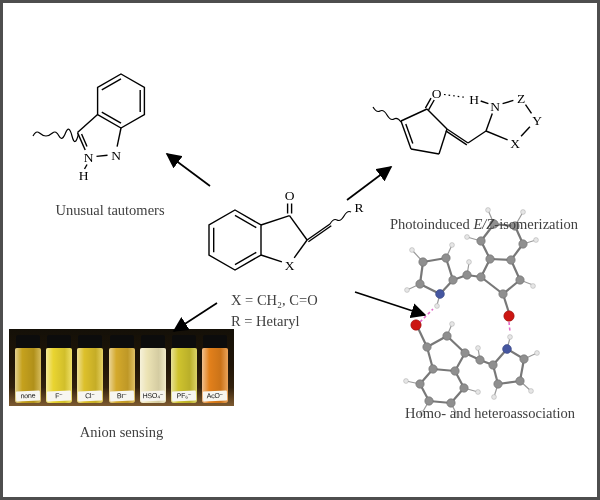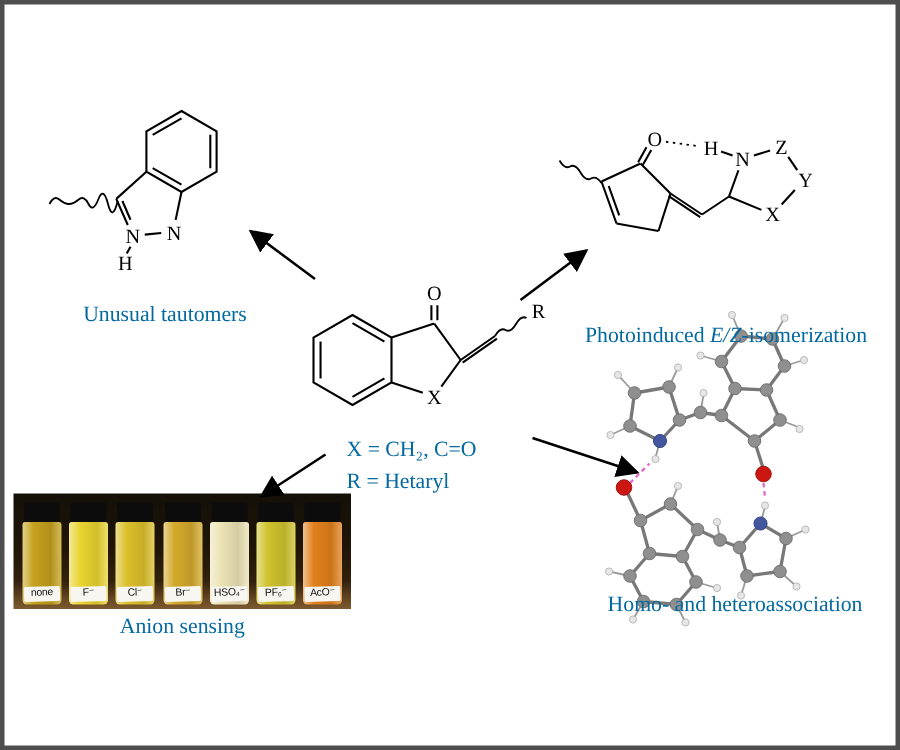--- a/index.html
+++ b/index.html
@@ -1,20 +1,20 @@
 <!DOCTYPE html>
 <html><head>
 <meta charset="utf-8">
 <style>
   *{margin:0;padding:0;box-sizing:border-box}
   html,body{width:600px;height:500px}
   .frame{position:relative;width:600px;height:500px;border:3px solid #4e4e4e;background:#ffffff;
          font-family:"Liberation Serif","DejaVu Serif",serif;overflow:hidden}
   svg.canvas{position:absolute;left:0;top:0;z-index:3;pointer-events:none}
-  .cap-text{position:absolute;z-index:4;font-size:14.5px;color:#0369a1}
+  .cap-text{position:absolute;z-index:4;font-size:14.5px;color:#404040}
   .center-cap{line-height:21px}
   .photoiso-cap{line-height:19px}
   .it{font-style:italic}
   .photo{position:absolute;left:6px;top:326px;width:225px;height:77px;z-index:1;
          background:linear-gradient(180deg,#141008 0%,#201507 48%,#32210d 76%,#674924 92%,#7d5a31 100%);
          display:flex;align-items:flex-end;justify-content:space-evenly;padding:3px 2px}
   .vial{width:28px;height:68px;display:flex;flex-direction:column}
   .vial-cap{height:13px;width:24px;margin:0 auto;background:#0c0c0c;border-radius:2px 2px 1px 1px}
   .vial-body{position:relative;flex:1;width:26px;margin:0 auto;border-radius:2px 2px 3px 3px;overflow:hidden}
   .shine{position:absolute;inset:0;background:linear-gradient(90deg,rgba(255,255,255,.5),rgba(255,255,255,0) 28%,rgba(0,0,0,.10) 72%,rgba(255,255,255,.28));}
@@ -306,17 +306,17 @@
 
   <div class="cap-text photoiso-cap" style="left:387px;top:212px;width:226px">
     <span>Photoinduced </span><span class="it">E/Z</span><span>-isomerization</span><br>
   </div>
 
   <div class="cap-text center-cap" style="left:228px;top:287px;width:130px">
     <span>X = CH₂, C=O</span><br>
     <span>R = Hetaryl</span>
   </div>
 
-  <div class="cap-text" style="left:6px;top:407px;width:225px;text-align:center">Anion sensing</div>
-
-  <div class="cap-text" style="left:382px;top:392px;width:210px;text-align:center">Homo- and heteroassociation</div>
+  <div class="cap-text" style="left:6px;top:421px;width:225px;text-align:center">Anion sensing</div>
+
+  <div class="cap-text" style="left:382px;top:402px;width:210px;text-align:center">Homo- and heteroassociation</div>
 
 </div>
 
 </body></html>

